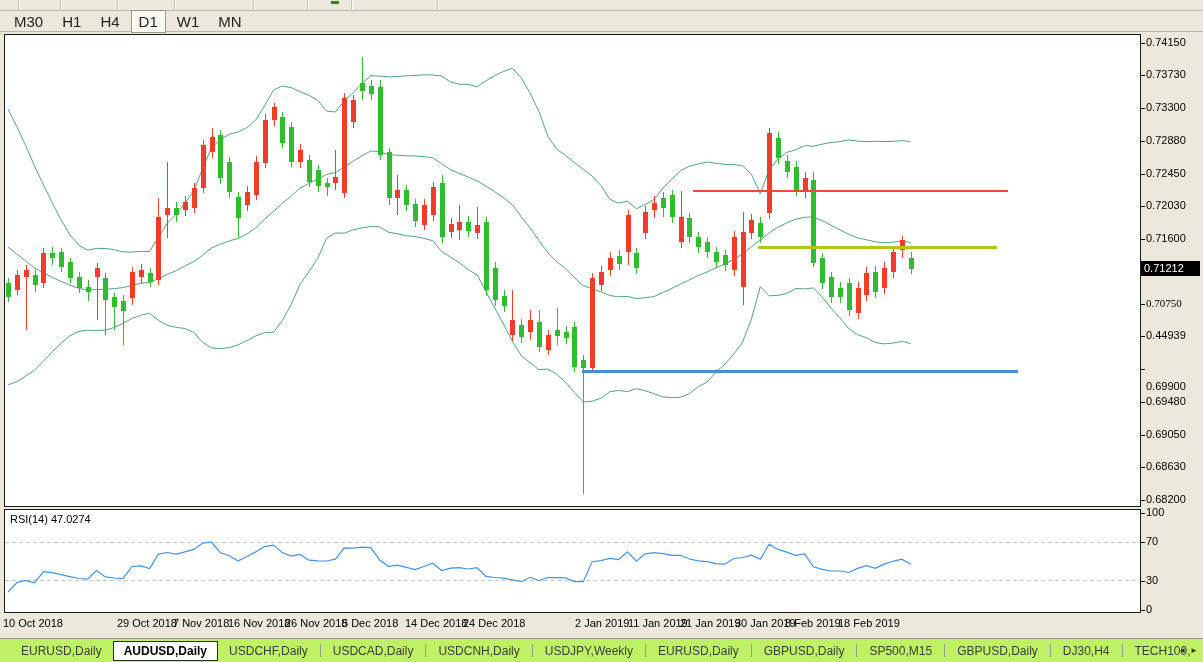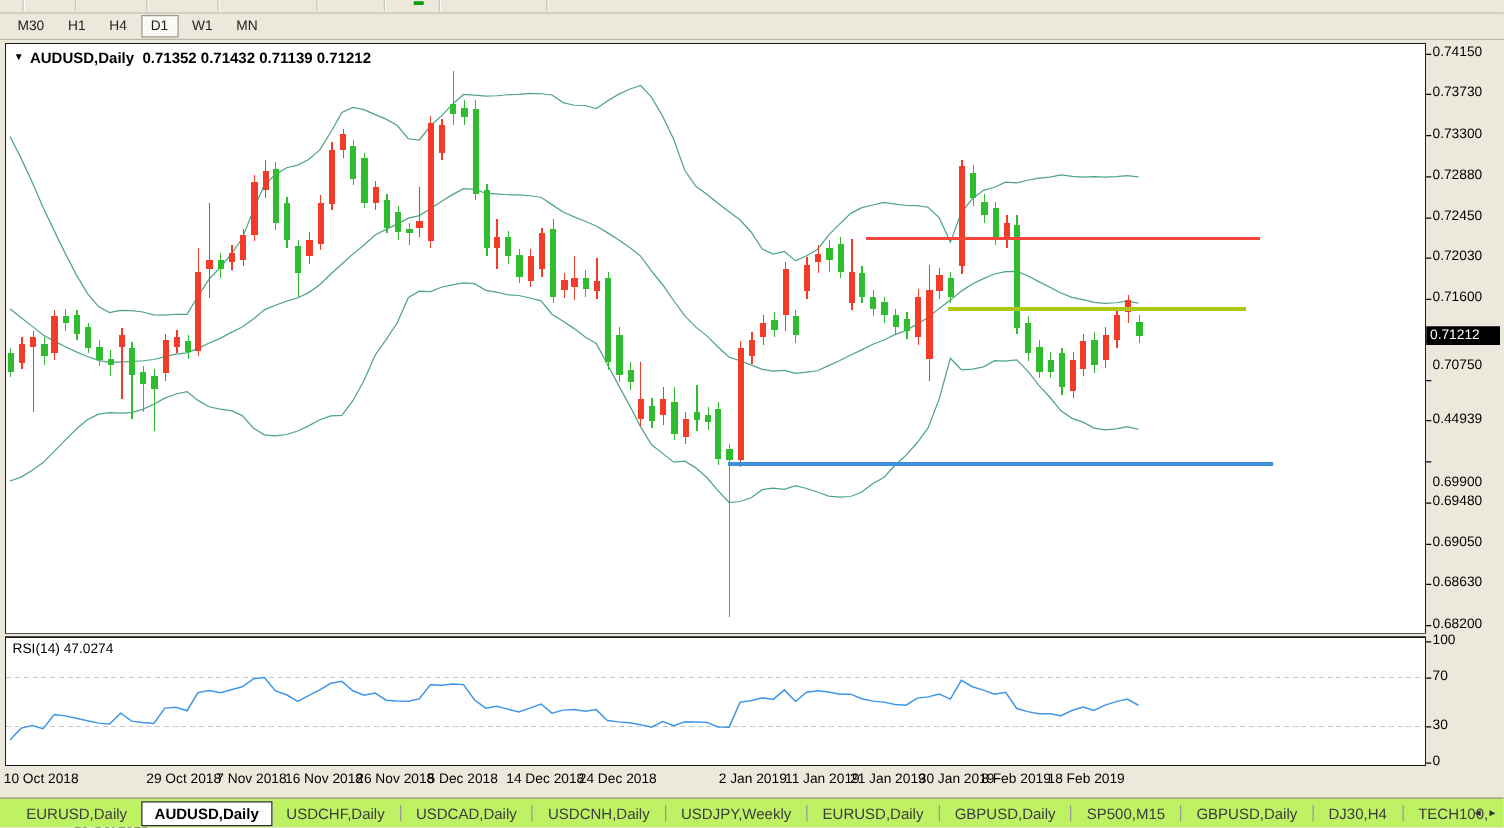--- a/index.html
+++ b/index.html
@@ -3,21 +3,21 @@
 <meta charset="utf-8">
 <style>
   html,body{margin:0;padding:0;width:1203px;height:662px;overflow:hidden;
     background:#ECE9DC;font-family:"Liberation Sans","DejaVu Sans",sans-serif;position:relative}
   #stage{position:absolute;left:0;top:0;width:1203px;height:662px}
   .topstrip{position:absolute;left:0;top:0;width:1203px;height:10px;background:#ECE9DC;border-bottom:1px solid #BBB8AA}
   .tsep{position:absolute;top:0;width:1px;height:9px;background:#C7C4B6;border-right:1px solid #FBFAF5}
   .gind{position:absolute;top:1px;height:3px;width:8px}
   .tfbar{position:absolute;left:0;top:11px;width:1203px;height:20px;background:#ECE9DC;border-bottom:1px solid #BBB8AA;
     display:flex;align-items:center;padding-left:6px;gap:3px}
-  .tfbtn{font-size:11px;color:#222;padding:2px 7px;border:1px solid transparent;cursor:default}
+  .tfbtn{font-size:15px;color:#222;padding:2px 7px;border:1px solid transparent;cursor:default}
   .tfbtn.active{border:1px solid #989890;background:#FAF9F4;box-shadow:inset 1px 1px 0 #ffffff}
   .plotbox{position:absolute}
   .title-ov{position:absolute;left:11px;top:39px;font-size:12px;font-weight:bold;color:#000;white-space:nowrap}
   .title-ov .tri{font-size:8px;vertical-align:2px;margin-right:5px}
   .rsi-ov{position:absolute;left:10px;top:513px;font-size:11px;color:#000}
   #axiscol{position:absolute;left:1141px;top:34px;width:62px;height:580px}
   .axlab{position:absolute;left:5px;font-size:11px;color:#000;white-space:nowrap}
   .axtick{position:absolute;left:0;width:4px;height:1px;background:#000}
   .ptag{position:absolute;left:0;width:59px;height:15px;background:#000;color:#fff;font-size:11px;line-height:15px;padding-left:3px;box-sizing:border-box}
   #datebar{position:absolute;left:0;top:613px;width:1203px;height:25px}
@@ -275,23 +275,20 @@
           <line x1="689" y1="156.9" x2="1004" y2="156.9" stroke="#F8453C" stroke-width="2"></line>
         </g>
         <g>
           <line x1="754" y1="213.3" x2="993" y2="213.3" stroke="#AEC814" stroke-width="3"></line>
         </g>
         <g>
           <line x1="578" y1="337.0" x2="1014" y2="337.0" stroke="#418FD9" stroke-width="3"></line>
         </g>
       </svg></div>
 
-  <div class="title-ov">
-    <span class="tri">▼</span><span>AUDUSD,Daily</span>&nbsp;&nbsp;<span>0.71352 0.71432 0.71139 0.71212</span>
-  </div>
 
   <div class="plotbox" id="rsi-plot" style="left:4px;top:509px;width:1137px;height:104px"><svg width="1137" height="104" viewBox="0 0 1137 104">
         <rect x="0.5" y="0.5" width="1136" height="103" fill="#FFFFFF" stroke="#1A1A1A" shape-rendering="crispEdges"></rect>
         <line x1="1" y1="33.1" x2="1136" y2="33.1" stroke="#C8C8C8" stroke-width="1" stroke-dasharray="4 3" shape-rendering="crispEdges"></line>
         <line x1="1" y1="71.9" x2="1136" y2="71.9" stroke="#C8C8C8" stroke-width="1" stroke-dasharray="4 3" shape-rendering="crispEdges"></line>
         <polyline points="4.0,83.0 12.9,73.5 21.7,71.4 30.5,73.9 39.4,62.6 48.3,63.7 57.1,65.6 65.9,67.6 74.8,69.5 83.6,70.2 92.5,61.6 101.3,67.9 110.2,69.0 119.0,69.7 127.9,57.5 136.8,56.9 145.6,59.6 154.4,45.1 163.3,43.5 172.2,45.2 181.0,42.8 189.8,40.4 198.7,34.1 207.5,33.1 216.4,43.7 225.3,46.8 234.1,52.1 242.9,47.5 251.8,42.9 260.6,37.6 269.5,36.1 278.3,43.6 287.2,47.1 296.1,45.4 304.9,51.2 313.8,51.8 322.6,52.0 331.4,50.1 340.3,38.9 349.1,39.2 358.0,38.2 366.8,38.7 375.7,51.0 384.6,57.5 393.4,56.1 402.3,58.3 411.1,60.6 419.9,57.5 428.8,54.2 437.6,61.5 446.5,59.1 455.3,58.6 464.2,60.0 473.0,58.7 481.9,67.4 490.8,68.5 499.6,69.2 508.5,70.8 517.3,72.7 526.1,68.3 535.0,71.5 543.9,68.5 552.7,68.6 561.5,68.9 570.4,72.6 579.3,72.7 588.1,52.7 596.9,51.6 605.8,49.3 614.6,50.5 623.5,42.9 632.4,52.2 641.2,44.8 650.0,43.7 658.9,44.6 667.8,46.3 676.6,46.3 685.4,50.0 694.3,51.9 703.1,52.7 712.0,54.6 720.9,55.2 729.7,49.5 738.5,48.5 747.4,46.2 756.3,50.3 765.1,35.3 773.9,40.4 782.8,43.1 791.6,46.4 800.5,44.8 809.4,57.8 818.2,60.3 827.0,62.0 835.9,62.0 844.8,63.5 853.6,59.4 862.4,56.6 871.3,59.4 880.1,55.1 889.0,52.3 897.8,50.2 906.7,55.2" fill="none" stroke="#3E96E8" stroke-width="1.2"></polyline>
       </svg></div>
 
   <div class="rsi-ov">RSI(14) 47.0274</div>
 
@@ -306,21 +303,21 @@
       <div class="axlab" style="top: 100px;">0.72880</div>
       <div class="axtick" style="top: 140px;"></div>
       <div class="axlab" style="top: 133px;">0.72450</div>
       <div class="axtick" style="top: 172px;"></div>
       <div class="axlab" style="top: 165px;">0.72030</div>
       <div class="axtick" style="top: 205px;"></div>
       <div class="axlab" style="top: 198px;">0.71600</div>
       <div class="axtick" style="top: 238px;"></div>
       <div class="axlab" style="top: 231px;">0.71170</div>
       <div class="axtick" style="top: 270px;"></div>
-      <div class="axlab" style="top: 252px;">0.70750</div>
+      <div class="axlab" style="top: 263px; font-family: Liberation Serif, serif;">0.70750</div>
       <div class="axtick" style="top: 302px;"></div>
       <div class="axlab" style="top: 295px;">0.44939</div>
       <div class="axtick" style="top: 335px;"></div>
       <div class="axlab" style="top: 346px;">0.69900</div>
       <div class="axtick" style="top: 368px;"></div>
       <div class="axlab" style="top: 361px;">0.69480</div>
       <div class="axtick" style="top: 401px;"></div>
       <div class="axlab" style="top: 394px;">0.69050</div>
       <div class="axtick" style="top: 433px;"></div>
       <div class="axlab" style="top: 426px;">0.68630</div>

